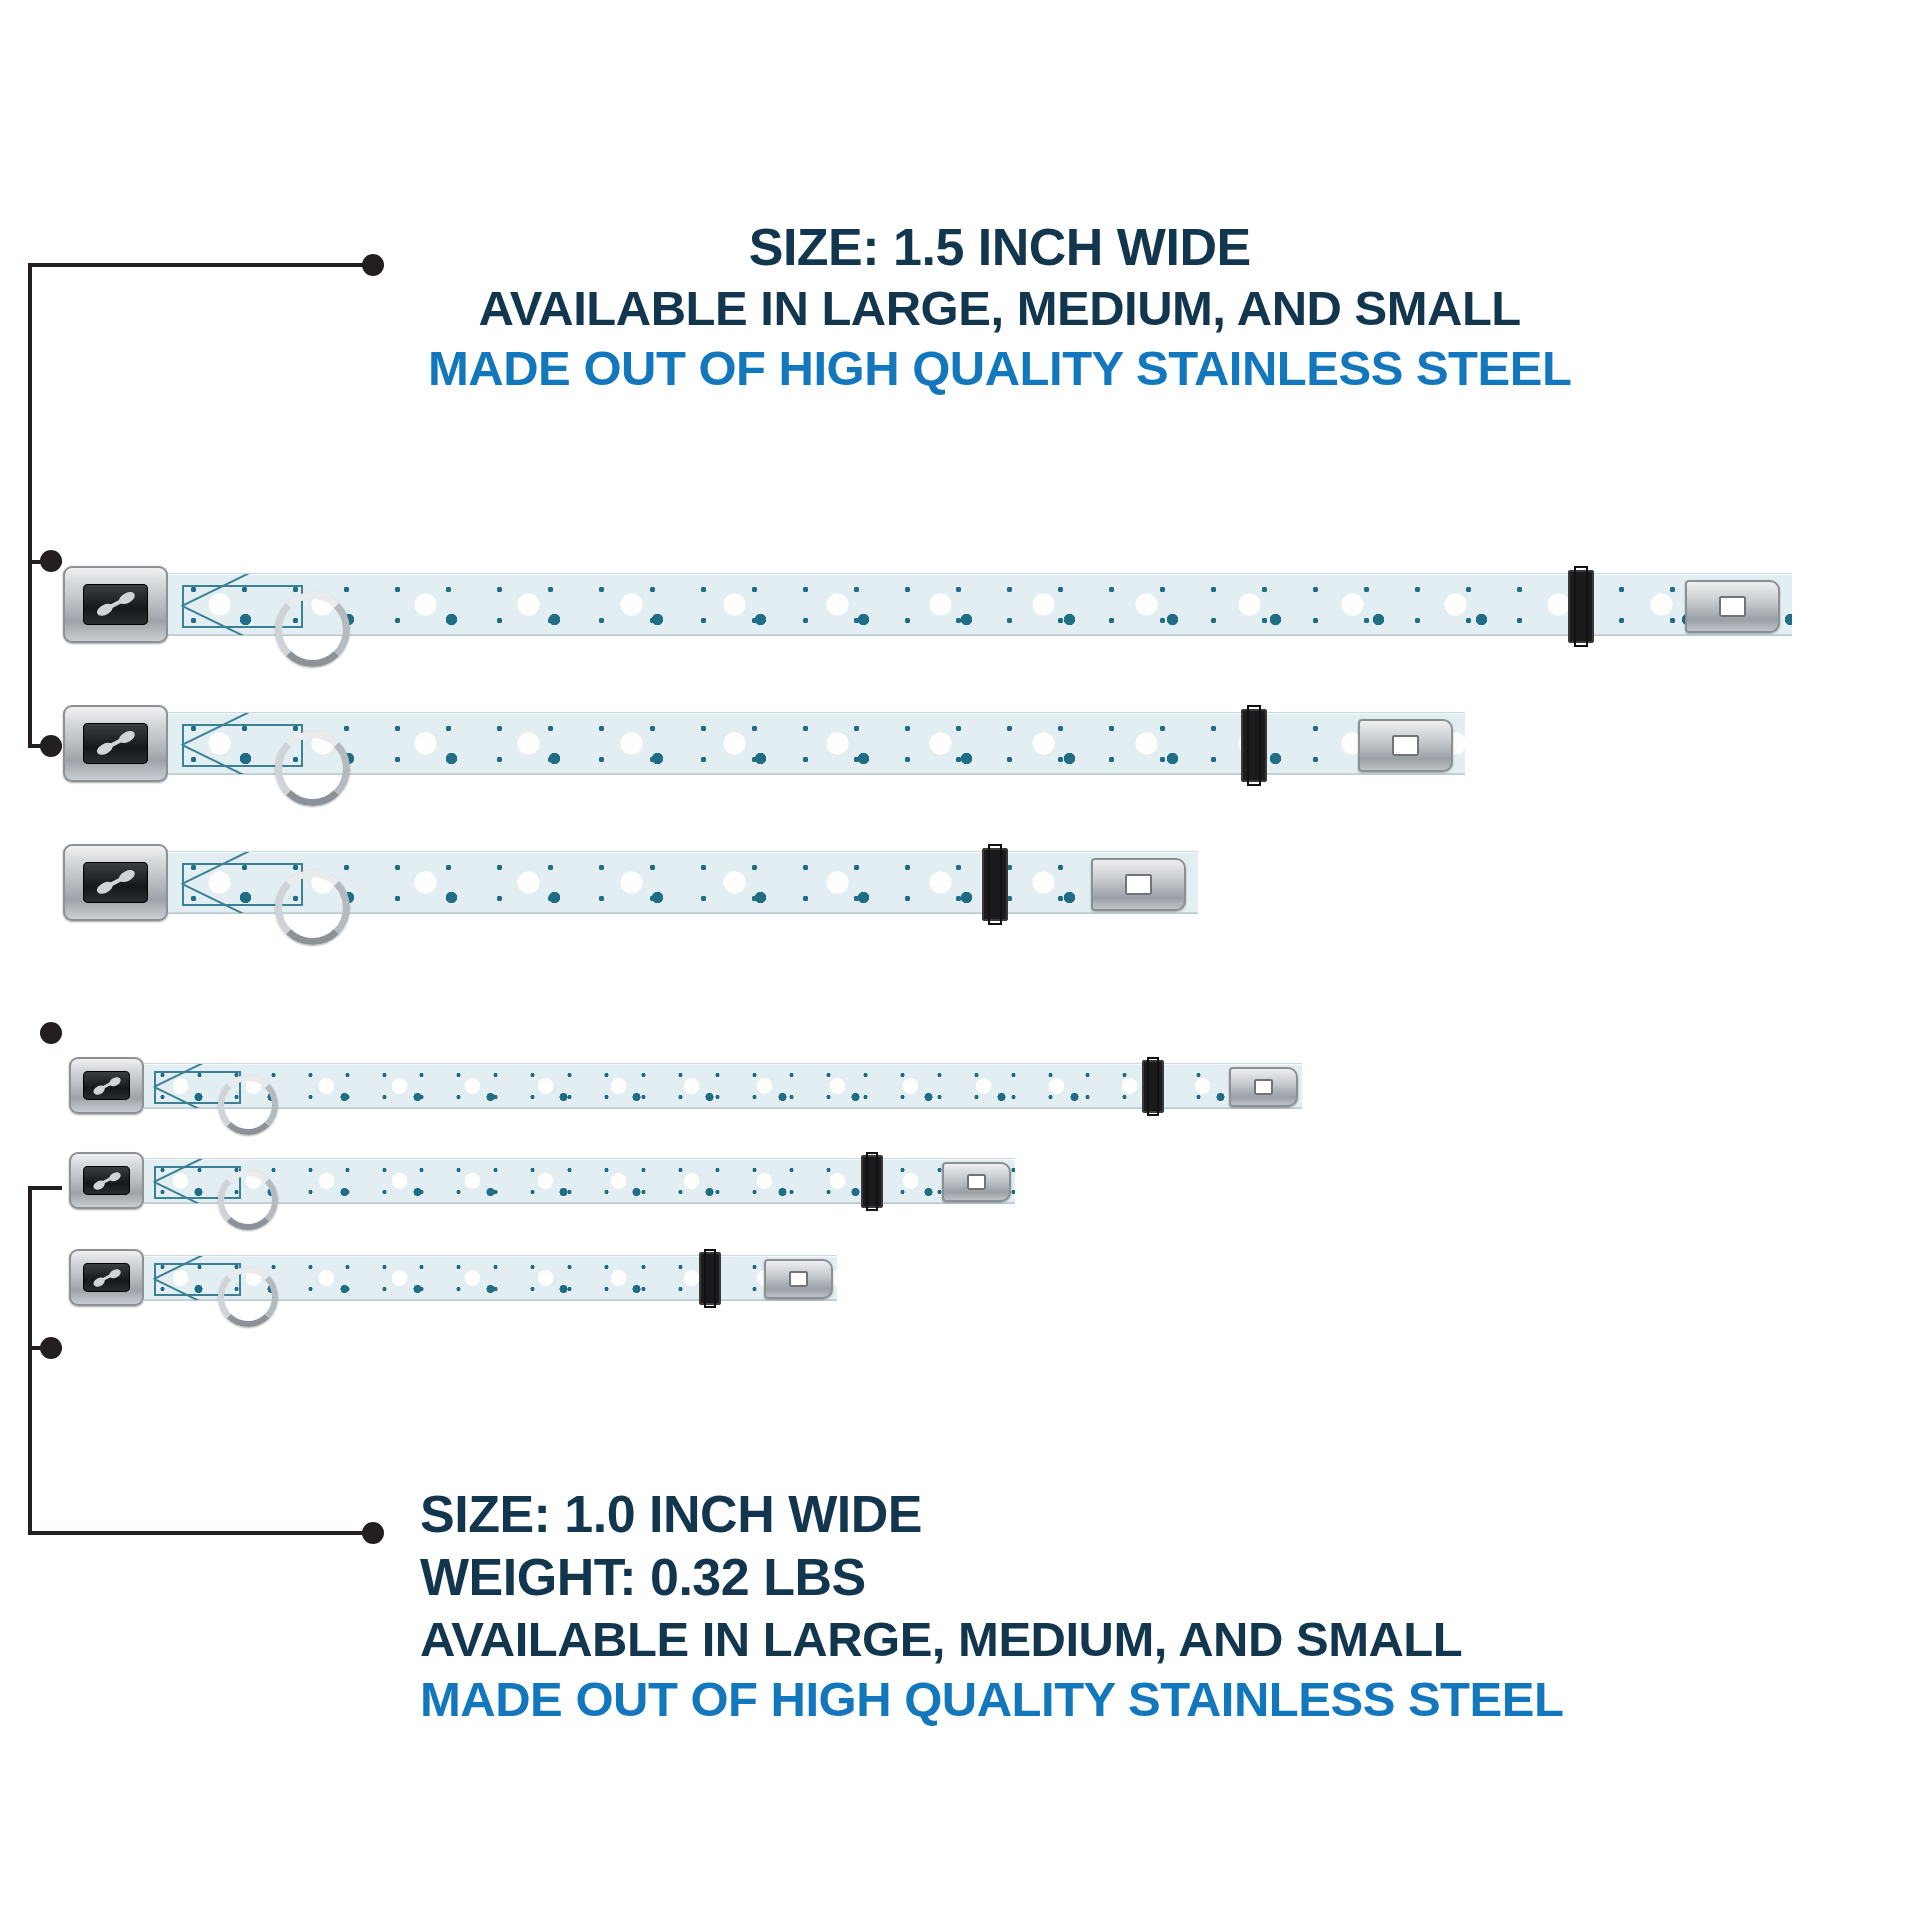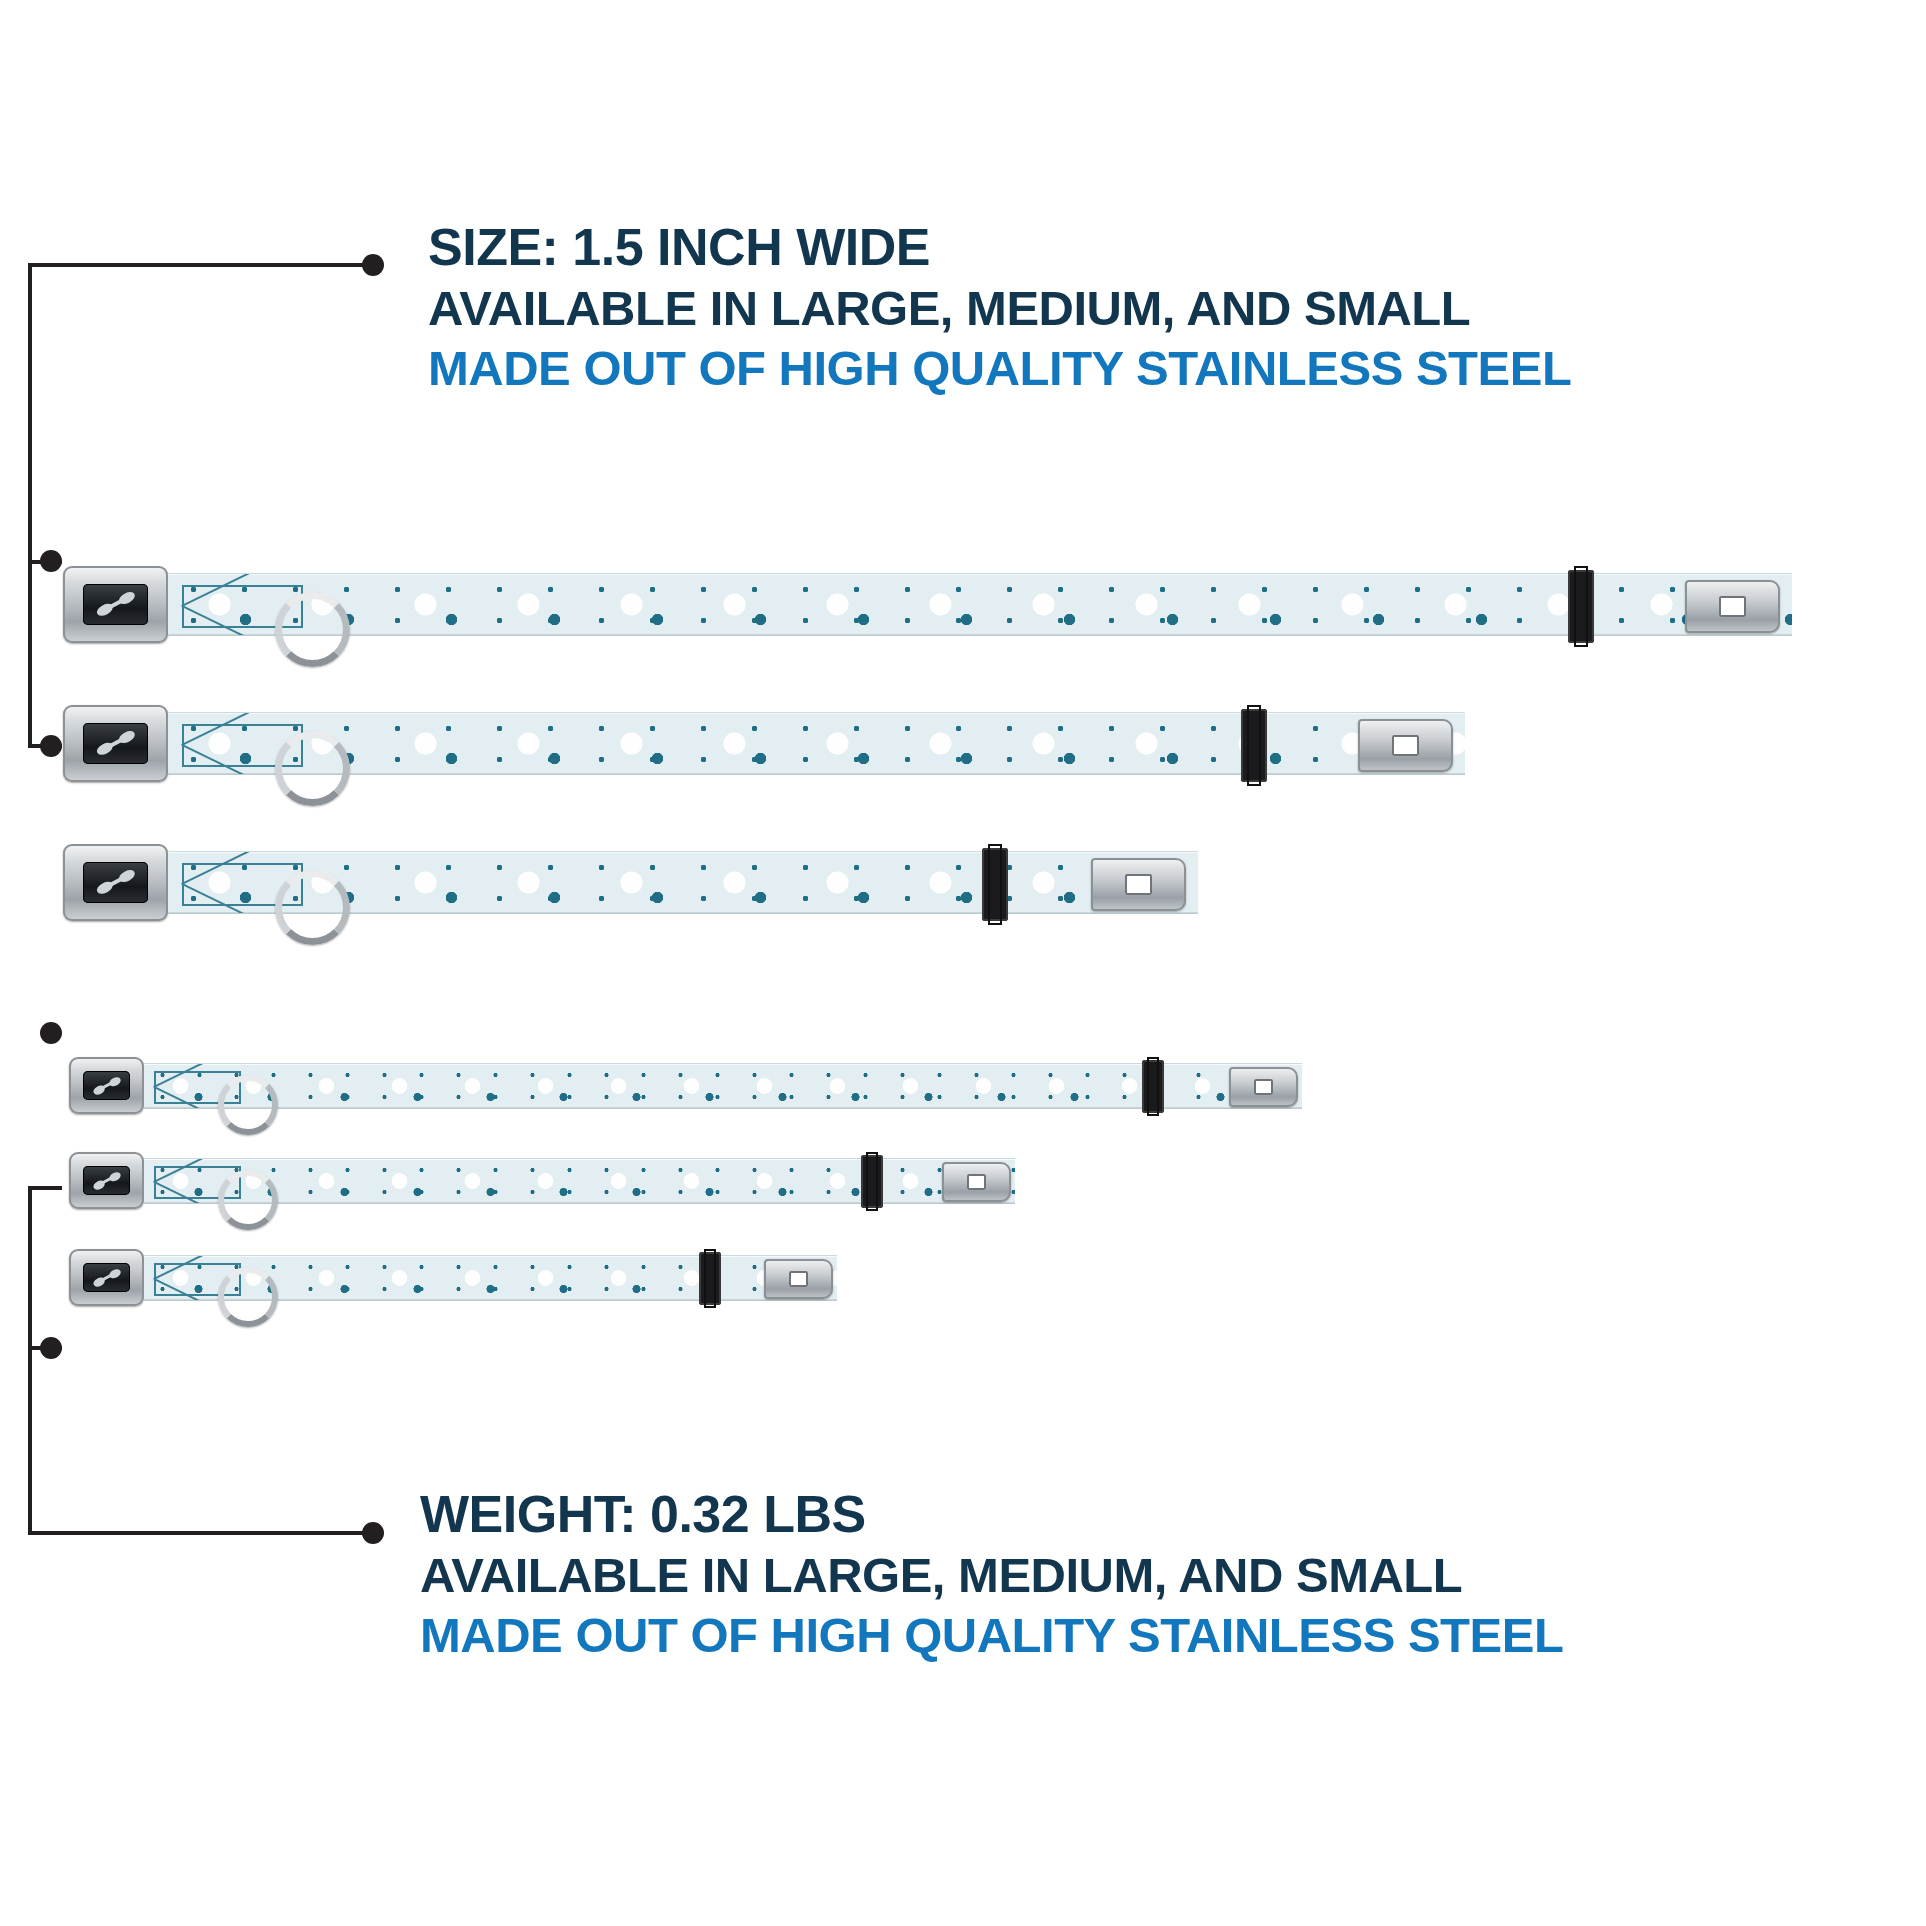--- a/index.html
+++ b/index.html
@@ -21,21 +21,21 @@
     white-space: nowrap;
   }
   .spec-line {
     font-weight: bold;
     letter-spacing: -0.5px;
     line-height: 1.22;
   }
   .spec-dark { color: #13364f; }
   .spec-blue { color: #1277bd; }
 
-  #spec-top { left: 428px; top: 216px; }
+  #spec-top { left: 428px; top: 216px; text-align: center; }
   #spec-top .l1, #spec-top .l2 { font-size: 52px; }
   #spec-top .l3 { font-size: 49px; }
   #spec-top .l4 { font-size: 49px; }
 
   #spec-bottom { left: 420px; top: 1483px; }
   #spec-bottom .l1, #spec-bottom .l2 { font-size: 52px; }
   #spec-bottom .l3 { font-size: 49px; }
   #spec-bottom .l4 { font-size: 49px; }
 
   
@@ -328,17 +328,18 @@
 
 <div class="dot" style="left:40px; top:1022px;"></div>
 <div class="leader" style="left:28px; top:1186px; width:4px; height:348px;"></div>
 <div class="leader" style="left:28px; top:1186px; width:34px; height:4px;"></div>
 <div class="leader" style="left:28px; top:1346px; width:34px; height:4px;"></div>
 <div class="leader" style="left:28px; top:1531px; width:337px; height:4px;"></div>
 <div class="dot" style="left:40px; top:1337px;"></div>
 <div class="dot" style="left:362px; top:1522px;"></div>
 
 <div class="spec-block" id="spec-bottom">
+  <div class="spec-line spec-dark l1">SIZE: 1.0 INCH WIDE</div>
   <div class="spec-line spec-dark l2">WEIGHT: 0.32 LBS</div>
   <div class="spec-line spec-dark l3">AVAILABLE IN LARGE, MEDIUM, AND SMALL</div>
   <div class="spec-line spec-blue l4">MADE OUT OF HIGH QUALITY STAINLESS STEEL</div>
 </div>
 
 
 </body></html>

